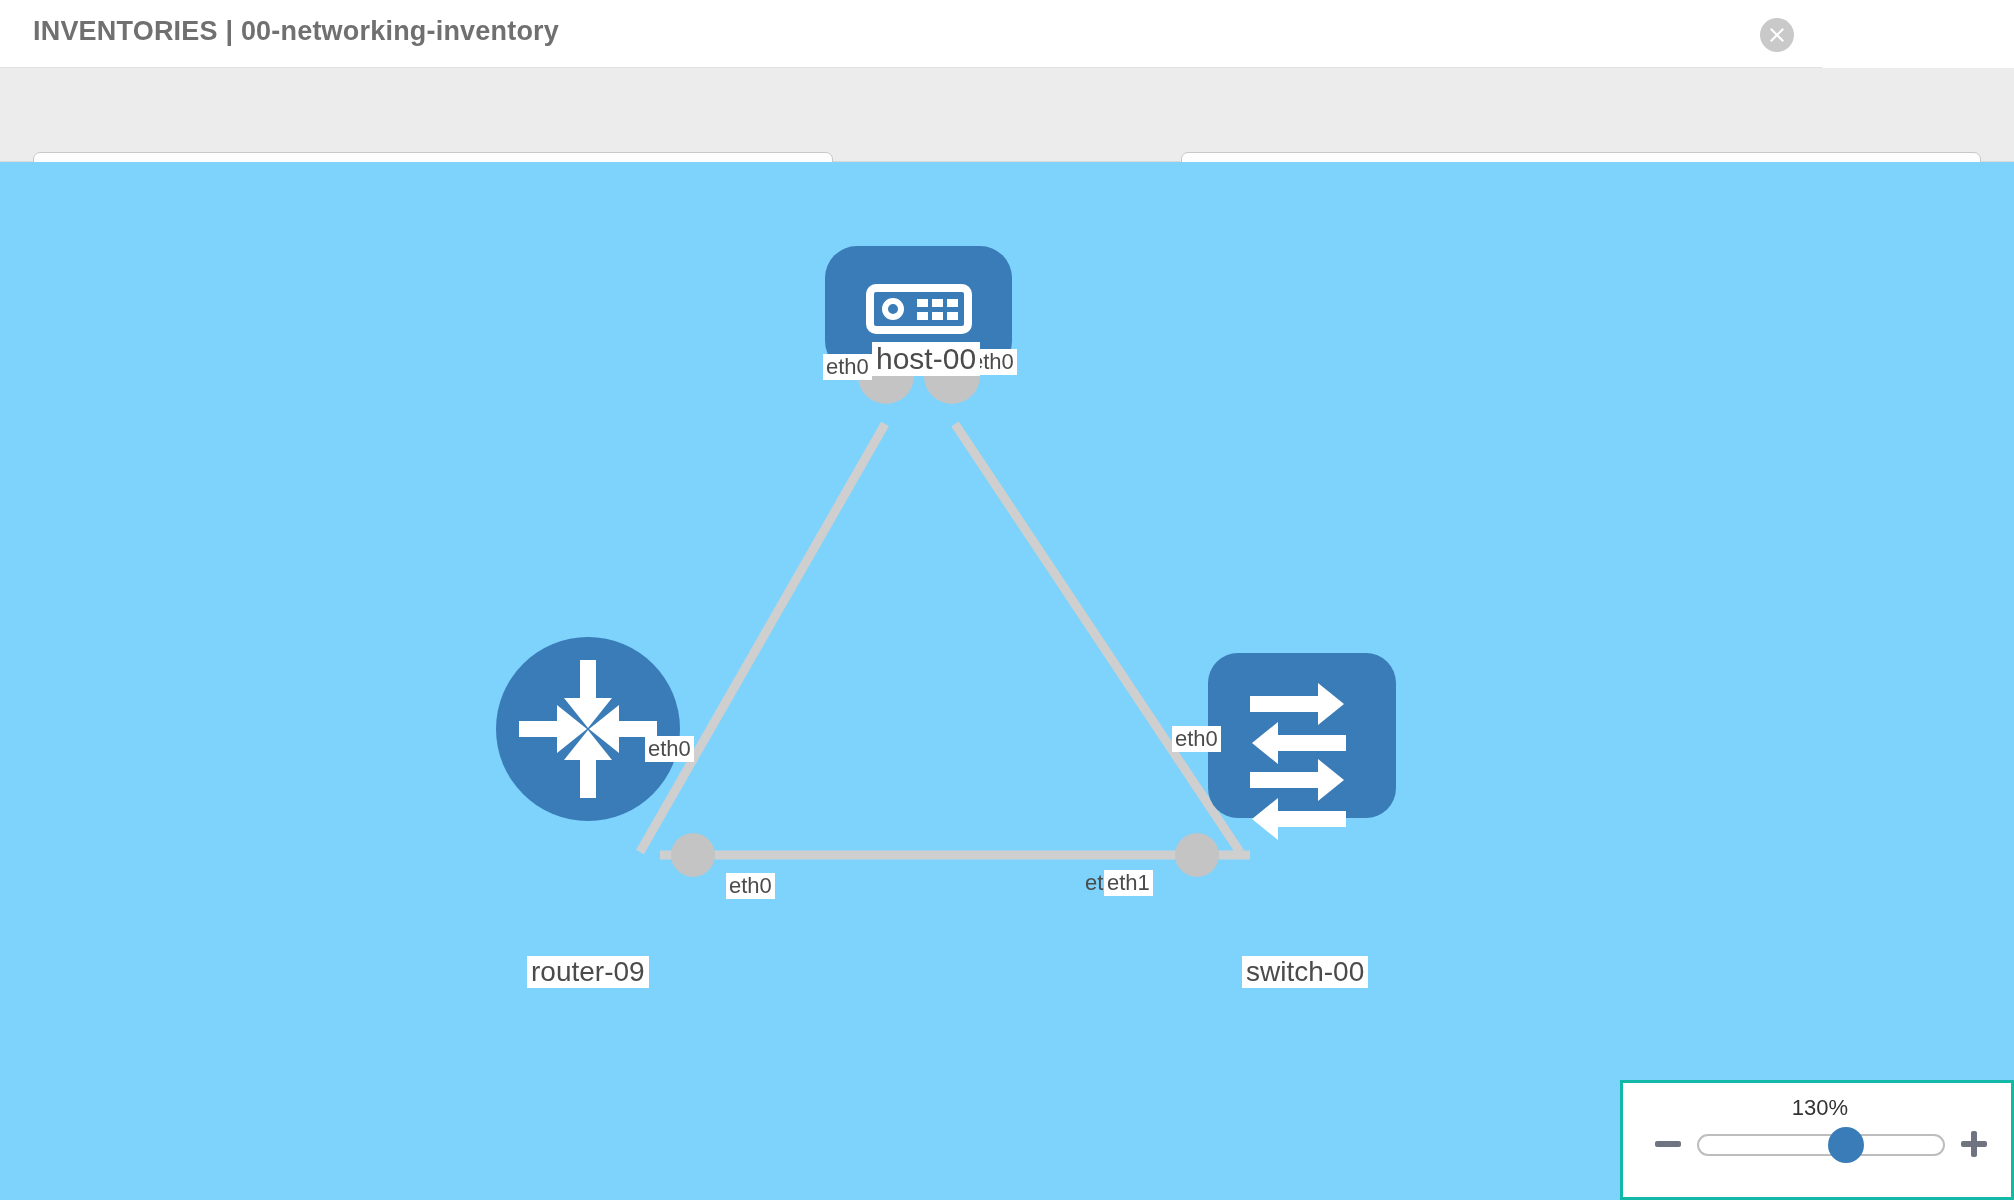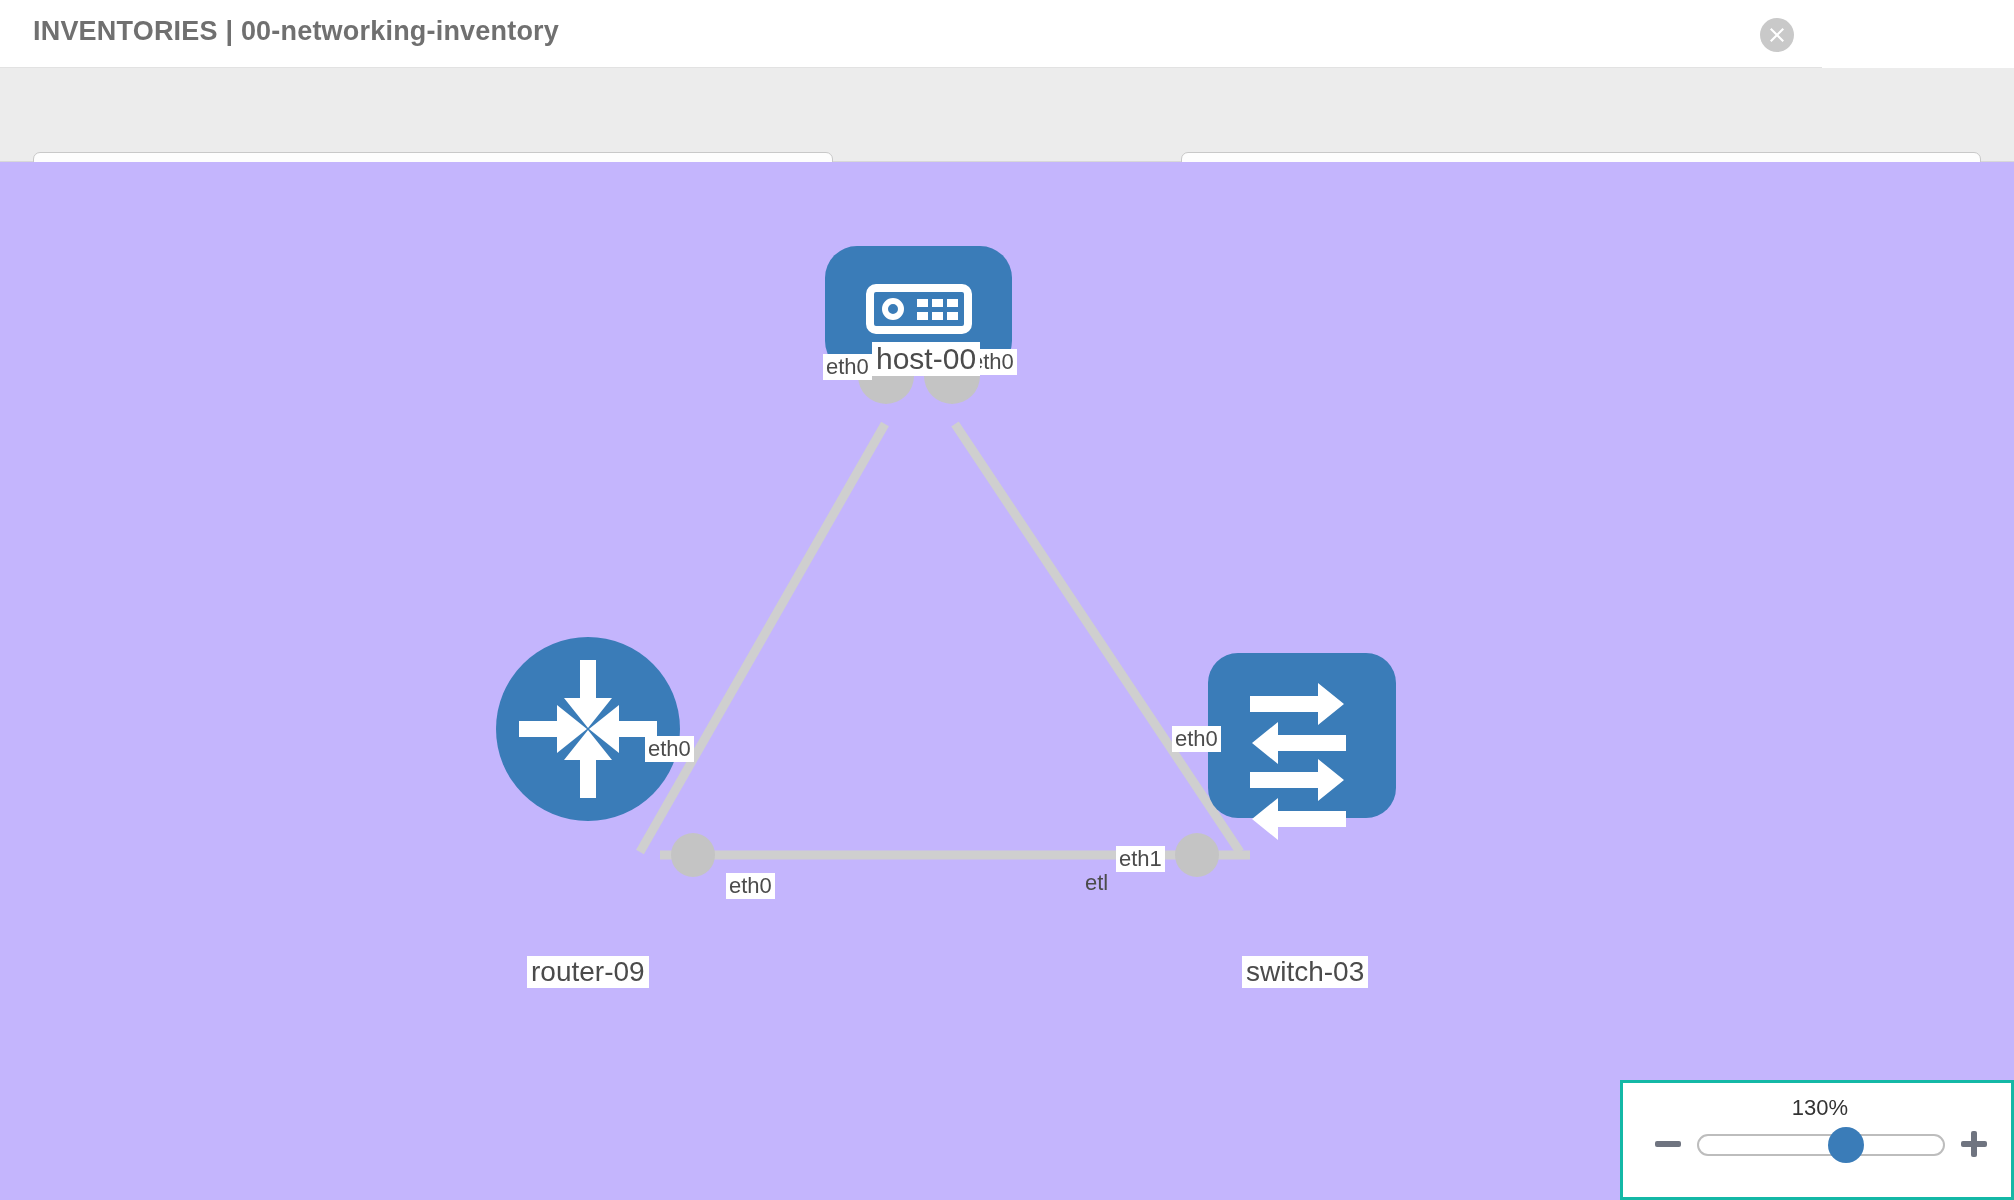--- a/index.html
+++ b/index.html
@@ -80,21 +80,21 @@
     cursor: pointer;
   }
   #wrench-icon { left: 1040px; }
   #key-icon    { left: 1108px; }
 
   
   #canvas {
     position: absolute;
     left: 0; top: 162px;
     width: 2014px; height: 1038px;
-    background: #c4b5fd;
+    background: #7dd3fc;
     overflow: hidden;
   }
   #topology-svg { position: absolute; left: 0; top: 0; }
 
   
   .edge-label, .node-label {
     position: absolute;
     background: #ffffff;
     color: #4b4b4b;
     white-space: nowrap;
@@ -251,25 +251,25 @@
   <div class="node-label" style="left:872px; top:180px; font-size:30px;">host-00</div>
 
   <div class="edge-label" style="left:645px; top:574px;">eth0</div>
 
   <div class="edge-label" style="left:1172px; top:564px;">eth0</div>
 
   <div class="edge-label" style="left:726px; top:711px;">eth0</div>
 
   <div class="edge-label" style="left:1082px; top:708px; background:transparent;">etl</div>
 
-  <div class="edge-label" style="left:1104px; top:684px;margin-left:12px;">eth1</div>
+  <div class="edge-label" style="left:1104px; top:708px;">eth1</div>
 
   <div class="node-label" style="left:527px; top:794px;">router-09</div>
 
-  <div class="node-label" style="left:1242px; top:794px;">switch-03</div>
+  <div class="node-label" style="left:1242px; top:794px;">switch-00</div>
 </div>
 
 <div id="zoom-panel">
   <div id="zoom-level">130%</div>
 
   <div id="zoom-minus">
     <span>
       <svg width="34" height="34" viewBox="0 0 34 34">
         <rect x="4" y="14" width="26" height="6" rx="2" fill="#6f7480"></rect>
       </svg>

